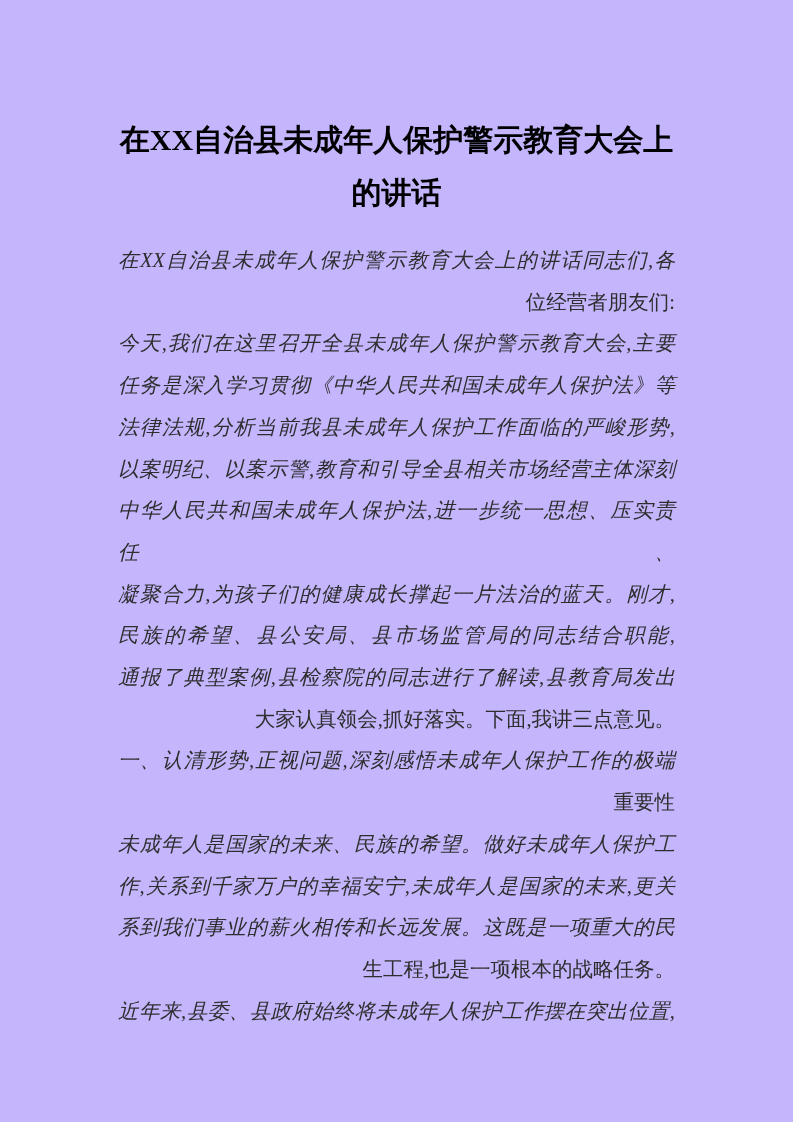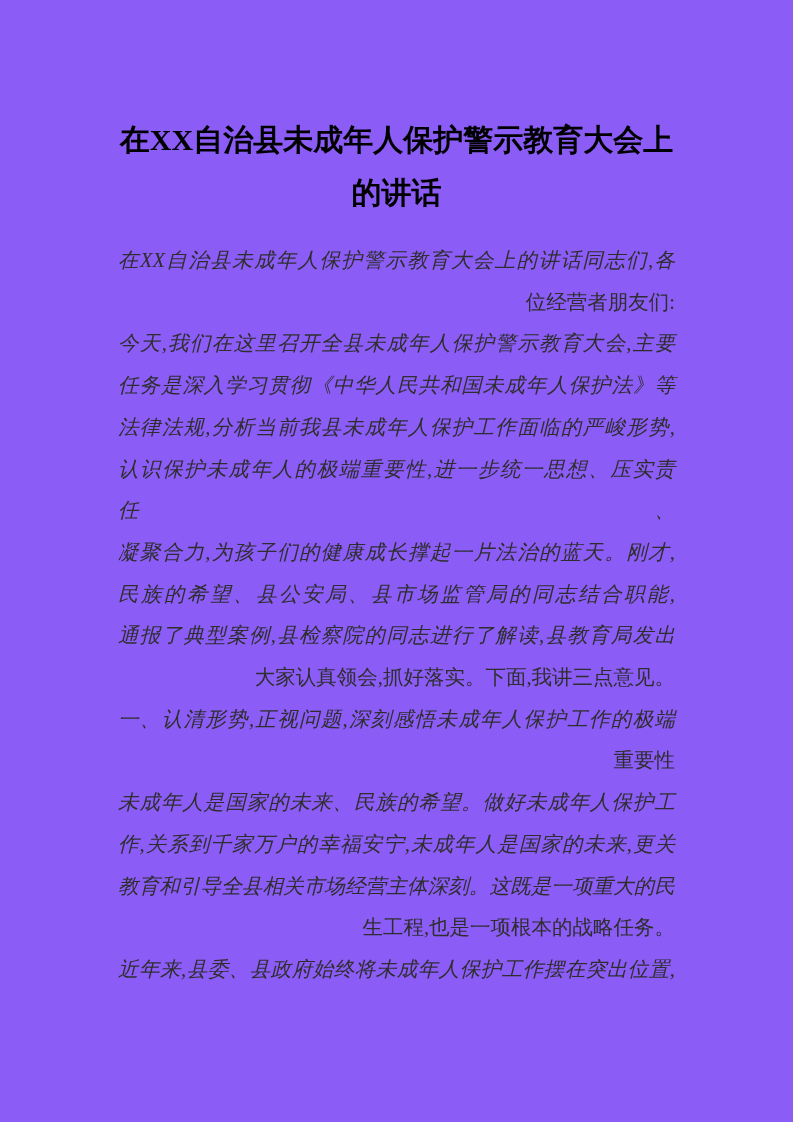--- a/index.html
+++ b/index.html
@@ -4,21 +4,21 @@
 <style>
   html, body {
     margin: 0;
     padding: 0;
     background: #ffffff;
   }
   .page {
     position: relative;
     width: 793px;
     height: 1122px;
-    background: #8b5cf6;
+    background: #c4b5fd;
     box-sizing: border-box;
     padding: 113px 118px 0 118px;
     overflow: hidden;
     font-family: "Liberation Serif", serif;
   }
   .title {
     margin: 0 0 21px 0;
     font-size: 30px;
     font-weight: bold;
     color: #000000;
@@ -47,26 +47,27 @@
   <h1 class="title">
     <div class="title-line">在XX自治县未成年人保护警示教育大会上</div>
     <div class="title-line">的讲话</div>
   </h1>
   <div class="doc-body">
       <div class="line j">在XX自治县未成年人保护警示教育大会上的讲话同志们,各</div>
       <div class="line">位经营者朋友们:</div>
       <div class="line j">今天,我们在这里召开全县未成年人保护警示教育大会,主要</div>
       <div class="line j">任务是深入学习贯彻《中华人民共和国未成年人保护法》等</div>
       <div class="line j">法律法规,分析当前我县未成年人保护工作面临的严峻形势,</div>
-      <div class="line j">认识保护未成年人的极端重要性,进一步统一思想、压实责任、</div>
+      <div class="line j">以案明纪、以案示警,教育和引导全县相关市场经营主体深刻</div>
+      <div class="line j">中华人民共和国未成年人保护法,进一步统一思想、压实责任、</div>
       <div class="line j">凝聚合力,为孩子们的健康成长撑起一片法治的蓝天。刚才,</div>
       <div class="line j">民族的希望、县公安局、县市场监管局的同志结合职能,</div>
       <div class="line j">通报了典型案例,县检察院的同志进行了解读,县教育局发出</div>
       <div class="line">大家认真领会,抓好落实。下面,我讲三点意见。</div>
       <div class="line j">一、认清形势,正视问题,深刻感悟未成年人保护工作的极端</div>
       <div class="line">重要性</div>
       <div class="line j">未成年人是国家的未来、民族的希望。做好未成年人保护工</div>
       <div class="line j">作,关系到千家万户的幸福安宁,未成年人是国家的未来,更关</div>
-      <div class="line j">教育和引导全县相关市场经营主体深刻。这既是一项重大的民</div>
+      <div class="line j">系到我们事业的薪火相传和长远发展。这既是一项重大的民</div>
       <div class="line">生工程,也是一项根本的战略任务。</div>
       <div class="line j">近年来,县委、县政府始终将未成年人保护工作摆在突出位置,</div>
     </div>
 </div>
 
 </body></html>

